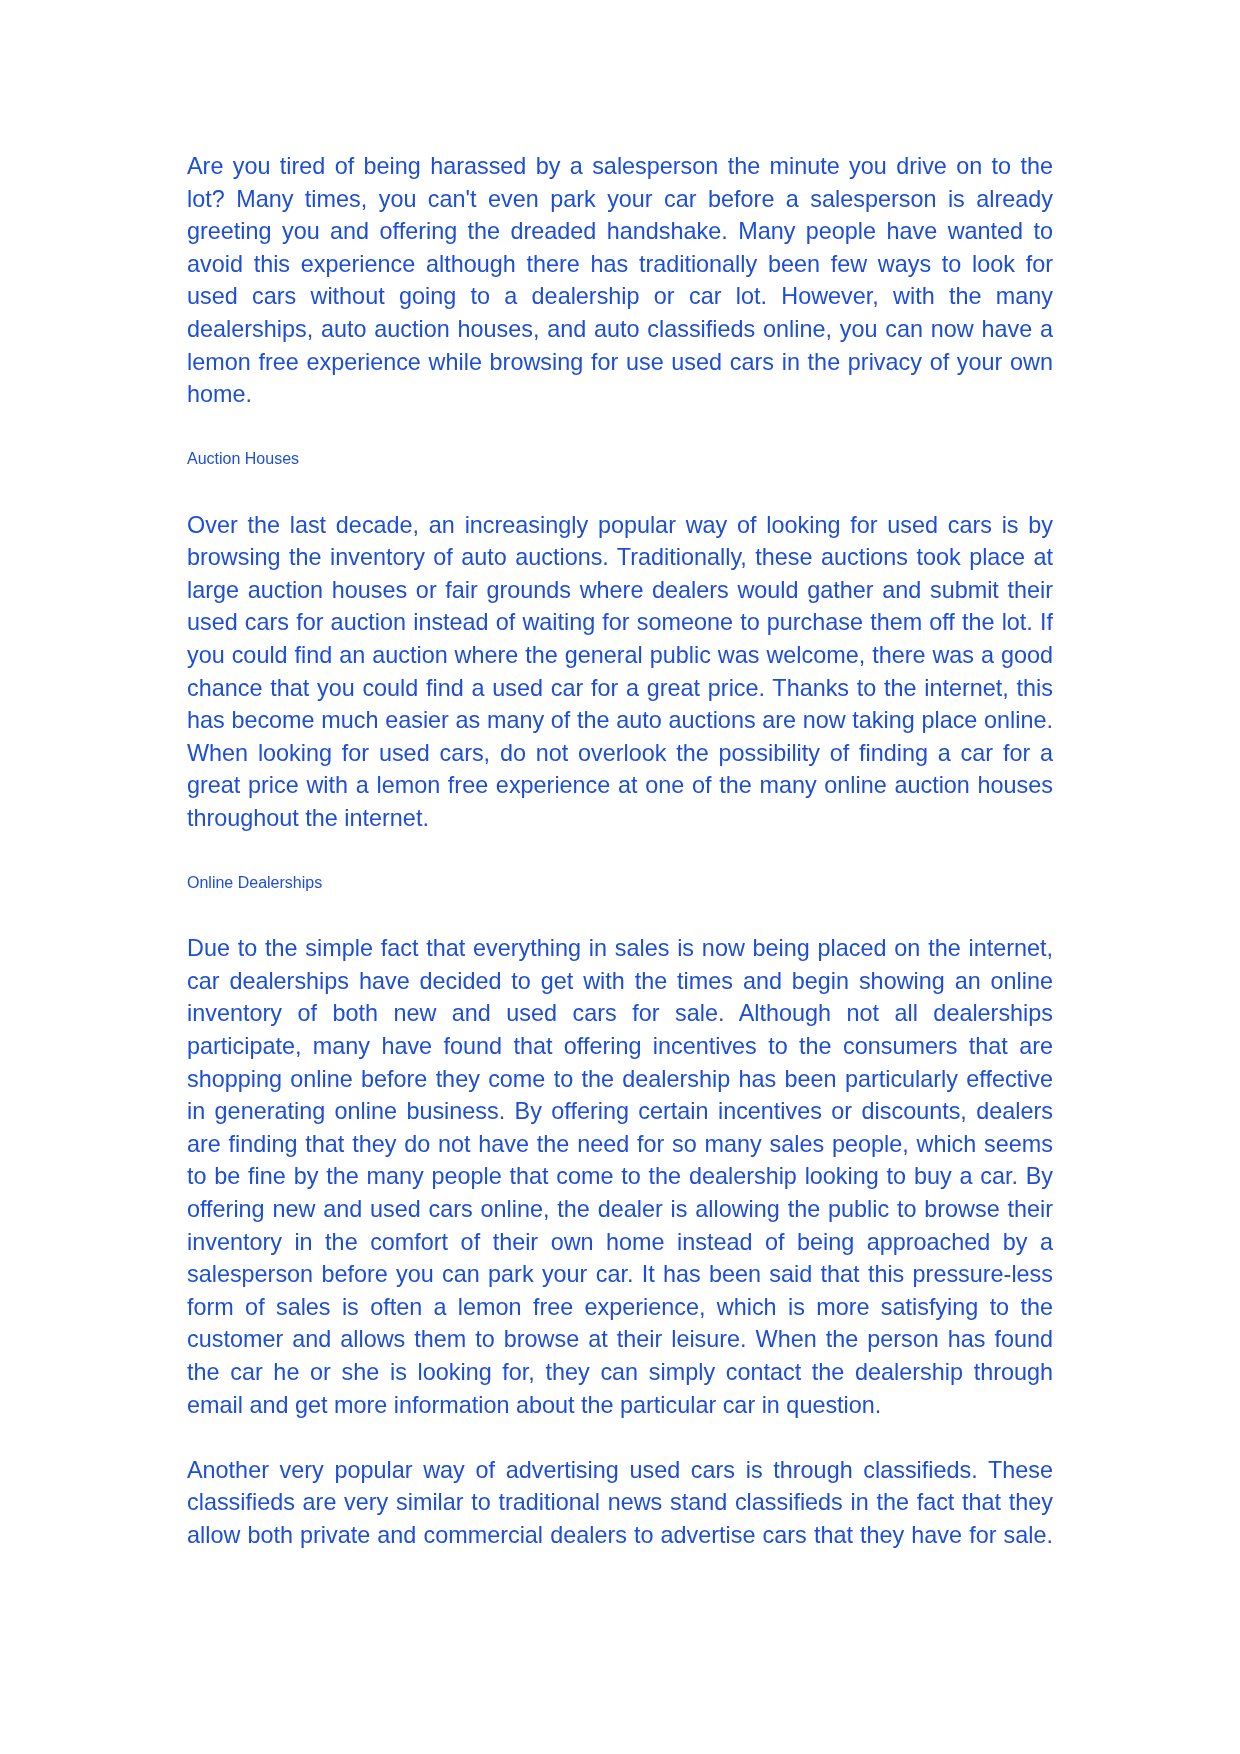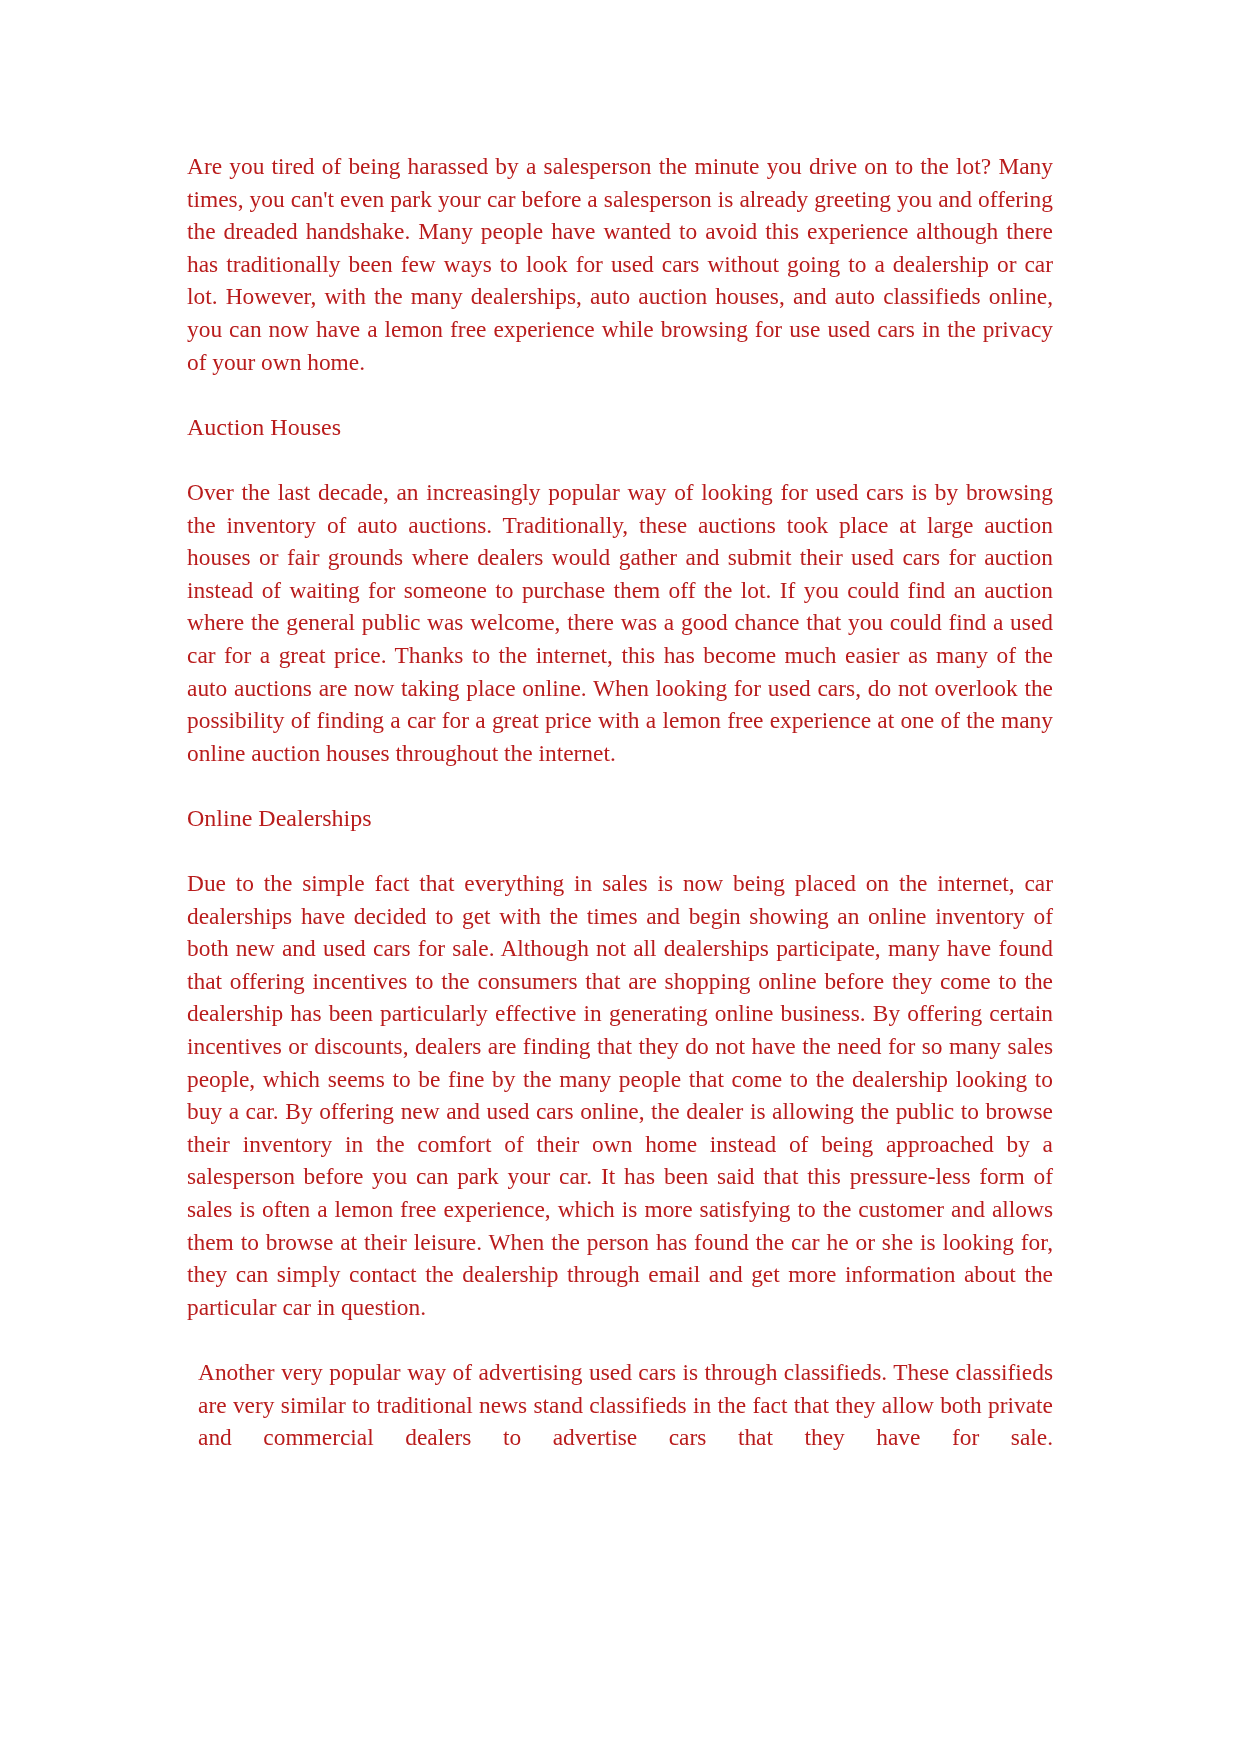--- a/index.html
+++ b/index.html
@@ -11,43 +11,43 @@
       width: 1240px;
       height: 1754px;
       position: relative;
       overflow: hidden;
     }
     .page {
       position: absolute;
       left: 187px;
       top: 150px;
       width: 866px;
-      font-family: Liberation Serif, serif;
+      font-family: Liberation Sans, sans-serif;
       font-size: 23.4px;
       line-height: 32.6px;
-      color: #b91c1c;
+      color: #1d4ed8;
     }
     .para {
       margin: 0 0 32.6px 0;
       text-align: justify;
       text-align-last: left;
     }
     .heading {
       margin: 0 0 32.6px 0;
       font-weight: normal;
-      font-size: 24px;
+      font-size: 16px;
       line-height: 32.6px;
     }
   </style>
 </head>
 <body>
 
 <div class="page">
   <p class="para">Are you tired of being harassed by a salesperson the minute you drive on to the lot? Many times, you can't even park your car before a salesperson is already greeting you and offering the dreaded handshake. Many people have wanted to avoid this experience although there has traditionally been few ways to look for used cars without going to a dealership or car lot. However, with the many dealerships, auto auction houses, and auto classifieds online, you can now have a lemon free experience while browsing for use used cars in the privacy of your own home.</p>
 
   <div class="heading">Auction Houses</div>
   <p class="para">Over the last decade, an increasingly popular way of looking for used cars is by browsing the inventory of auto auctions. Traditionally, these auctions took place at large auction houses or fair grounds where dealers would gather and submit their used cars for auction instead of waiting for someone to purchase them off the lot. If you could find an auction where the general public was welcome, there was a good chance that you could find a used car for a great price. Thanks to the internet, this has become much easier as many of the auto auctions are now taking place online. When looking for used cars, do not overlook the possibility of finding a car for a great price with a lemon free experience at one of the many online auction houses throughout the internet.</p>
 
   <div class="heading">Online Dealerships</div>
   <p class="para">Due to the simple fact that everything in sales is now being placed on the internet, car dealerships have decided to get with the times and begin showing an online inventory of both new and used cars for sale. Although not all dealerships participate, many have found that offering incentives to the consumers that are shopping online before they come to the dealership has been particularly effective in generating online business. By offering certain incentives or discounts, dealers are finding that they do not have the need for so many sales people, which seems to be fine by the many people that come to the dealership looking to buy a car. By offering new and used cars online, the dealer is allowing the public to browse their inventory in the comfort of their own home instead of being approached by a salesperson before you can park your car. It has been said that this pressure-less form of sales is often a lemon free experience, which is more satisfying to the customer and allows them to browse at their leisure. When the person has found the car he or she is looking for, they can simply contact the dealership through email and get more information about the particular car in question.</p>
 
-  <p class="para" style="text-align-last: justify; margin-left: 11px;">Another very popular way of advertising used cars is through classifieds. These classifieds are very similar to traditional news stand classifieds in the fact that they allow both private and commercial dealers to advertise cars that they have for sale.</p>
+  <p class="para" style="text-align-last: justify;">Another very popular way of advertising used cars is through classifieds. These classifieds are very similar to traditional news stand classifieds in the fact that they allow both private and commercial dealers to advertise cars that they have for sale.</p>
 </div>
 
 </body></html>

